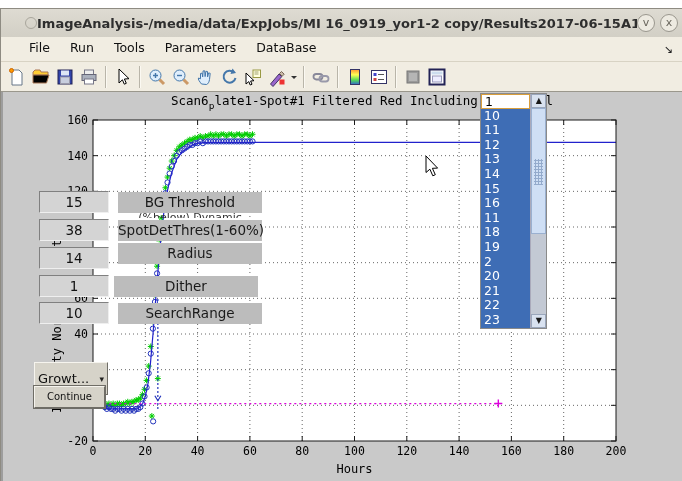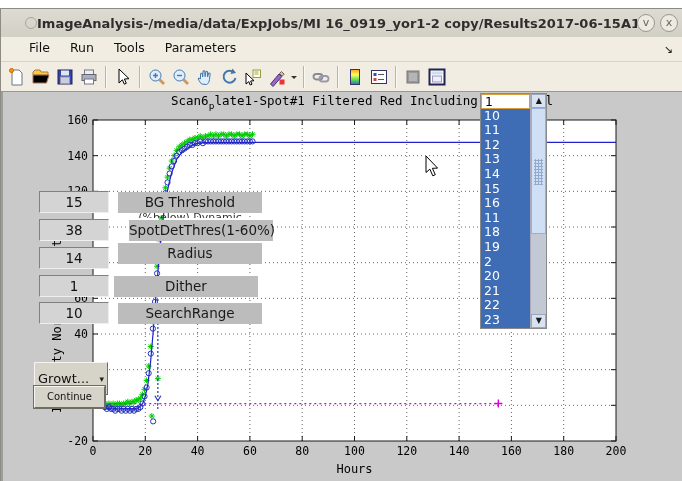--- a/index.html
+++ b/index.html
@@ -77,20 +77,21 @@
     <span id="titletext">ImageAnalysis-/media/data/ExpJobs/MI 16_0919_yor1-2 copy/Results2017-06-15A1</span>
     <span class="winbtn">v</span>
     <span class="winbtn">x</span>
   </div>
 
   <div class="abs" id="menubar">
       <div class="menu-item">File</div>
       <div class="menu-item">Run</div>
       <div class="menu-item">Tools</div>
       <div class="menu-item">Parameters</div>
+      <div class="menu-item">DataBase</div>
     </div>
   <div id="menu-corner">↘</div>
 
   <div class="abs" id="toolbar">
       <div class="tbtn">
         <svg width="20" height="20">
           <path d="M5 3h7l3 3v12H5z" fill="#fff" stroke="#678"></path>
           <circle cx="4.5" cy="3.5" r="2" fill="#f90" stroke="#c60"></circle>
         </svg>
       </div>
@@ -438,21 +439,21 @@
   <div class="abs" id="plot-title"><span>Scan6</span><sub>p</sub><span>late1-Spot#1 Filtered Red Including 2Deriv Bl</span></div>
 
   <div class="abs" id="ylabel">Intensity Norm. and Filt.</div>
 
   <div class="abs" id="bg-note">(%below) Dynamic</div>
 
   <div id="controls-layer">
       <div class="abs field" style="left: 38px; top: 182px;">15</div>
       <div class="abs plabel" style="left: 117px; top: 183px;">BG Threshold</div>
       <div class="abs field" style="left: 38px; top: 210px;">38</div>
-      <div class="abs plabel" style="left: 128px; top: 211px;">SpotDetThres(1-60%)</div>
+      <div class="abs plabel" style="left: 117px; top: 211px;">SpotDetThres(1-60%)</div>
       <div class="abs field" style="left: 38px; top: 238px;">14</div>
       <div class="abs plabel" style="left: 117px; top: 234px;">Radius</div>
       <div class="abs field" style="left: 38px; top: 266px;">1</div>
       <div class="abs plabel" style="left: 113px; top: 267px;">Dither</div>
       <div class="abs field" style="left: 38px; top: 293px;">10</div>
       <div class="abs plabel" style="left: 117px; top: 294px;">SearchRange</div>
     </div>
 
   <div class="abs" id="growth-combo">
     <span class="lbl">Growt...</span>

